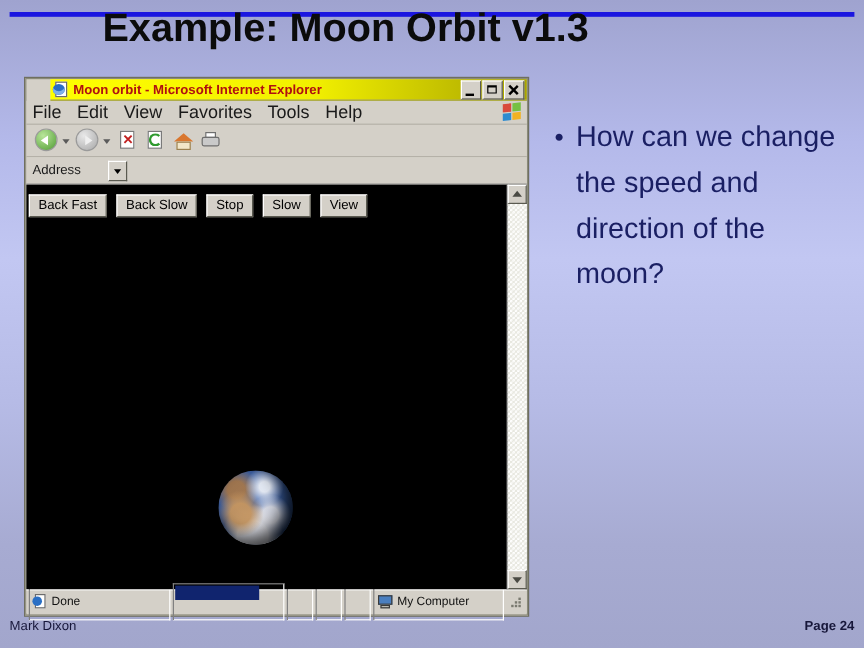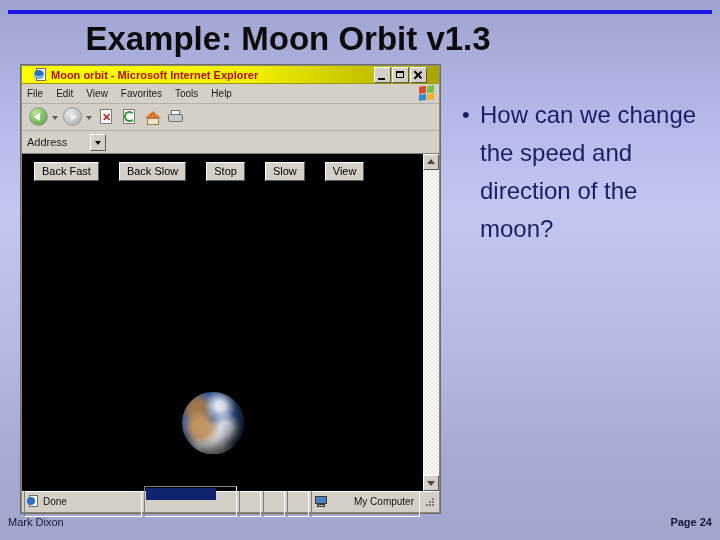--- a/index.html
+++ b/index.html
@@ -28,21 +28,21 @@
     left: 8px;
     top: 10px;
     width: 704px;
     height: 4px;
     background: #1b16e0;
   }
 
   .slide-title {
     position: absolute;
     left: 0;
-    top: 20px;
+    top: 4px;
     width: 576px;
     text-align: center;
     font-size: 33px;
     font-weight: bold;
     color: #0b0b0b;
     letter-spacing: 0px;
     white-space: nowrap;
   }
 
   .footer-left {
@@ -98,23 +98,24 @@
     border: 1px solid #8a8a7a;
     box-sizing: border-box;
     box-shadow: 0 0 0 1px #6f6f60;
   }
 
   .title-bar {
     height: 18px;
     background: linear-gradient(to right, #ffff00 0%, #f2f000 55%, #a8a400 100%);
     display: flex;
     align-items: center;
-    padding: 0 12px;
+    padding: 0 2px;
     box-sizing: border-box;
     border-bottom: 1px solid #9a9a00;
+    margin-left: 20px;
   }
   .title-icon {
     width: 14px; height: 14px;
     flex: 0 0 14px;
     margin-right: 3px;
     position: relative;
   }
   .title-icon .page {
     position: absolute; left: 2px; top: 0;
     width: 10px; height: 13px;
@@ -161,21 +162,21 @@
   .menu-bar {
     height: 19px;
     background: #d4d0c8;
     display: flex;
     align-items: center;
     padding-left: 5px;
     border-bottom: 1px solid #b5b1a8;
     position: relative;
   }
   .menu-item {
-    font-size: 10px;
+    font-size: 15px;
     color: #1a1a1a;
     margin-right: 13px;
   }
   .win-flag {
     position: absolute;
     right: 5px; top: 2px;
     width: 15px; height: 14px;
     display: grid;
     grid-template-columns: 1fr 1fr;
     grid-template-rows: 1fr 1fr;
@@ -359,23 +360,23 @@
     background: #000000;
     display: flex;
   }
   .page-area {
     position: relative;
     flex: 1;
     overflow: hidden;
   }
   .ctrl-row {
     position: absolute;
-    left: 12px; top: 8px;
-    display: flex;
-    gap: 20px;
+    left: 2px; top: 8px;
+    display: flex;
+    gap: 8px;
   }
   .ctrl-btn {
     background: #d4d0c8;
     border: 1px solid;
     border-color: #ffffff #5a5a50 #5a5a50 #ffffff;
     font-size: 11px;
     color: #000;
     padding: 2px 7px 3px 7px;
     white-space: nowrap;
   }
@@ -453,21 +454,21 @@
     overflow: hidden;
   }
   .sb-done { flex: 0 0 118px; }
   .sb-progress { flex: 0 0 93px; position: relative; }
   .sb-progress .fill {
     position: absolute; left: 1px; top: 1px;
     width: 70px; height: 12px;
     background: #10246e;
   }
   .sb-small { flex: 0 0 22px; }
-  .sb-zone { flex: 1; gap: 23px; }
+  .sb-zone { flex: 1; }
   .sb-icon {
     width: 13px; height: 13px;
     flex: 0 0 13px;
     margin-right: 3px;
     position: relative;
   }
   .sb-icon .page {
     position: absolute; left: 2px; top: 0;
     width: 9px; height: 12px;
     background: #ffffff;

